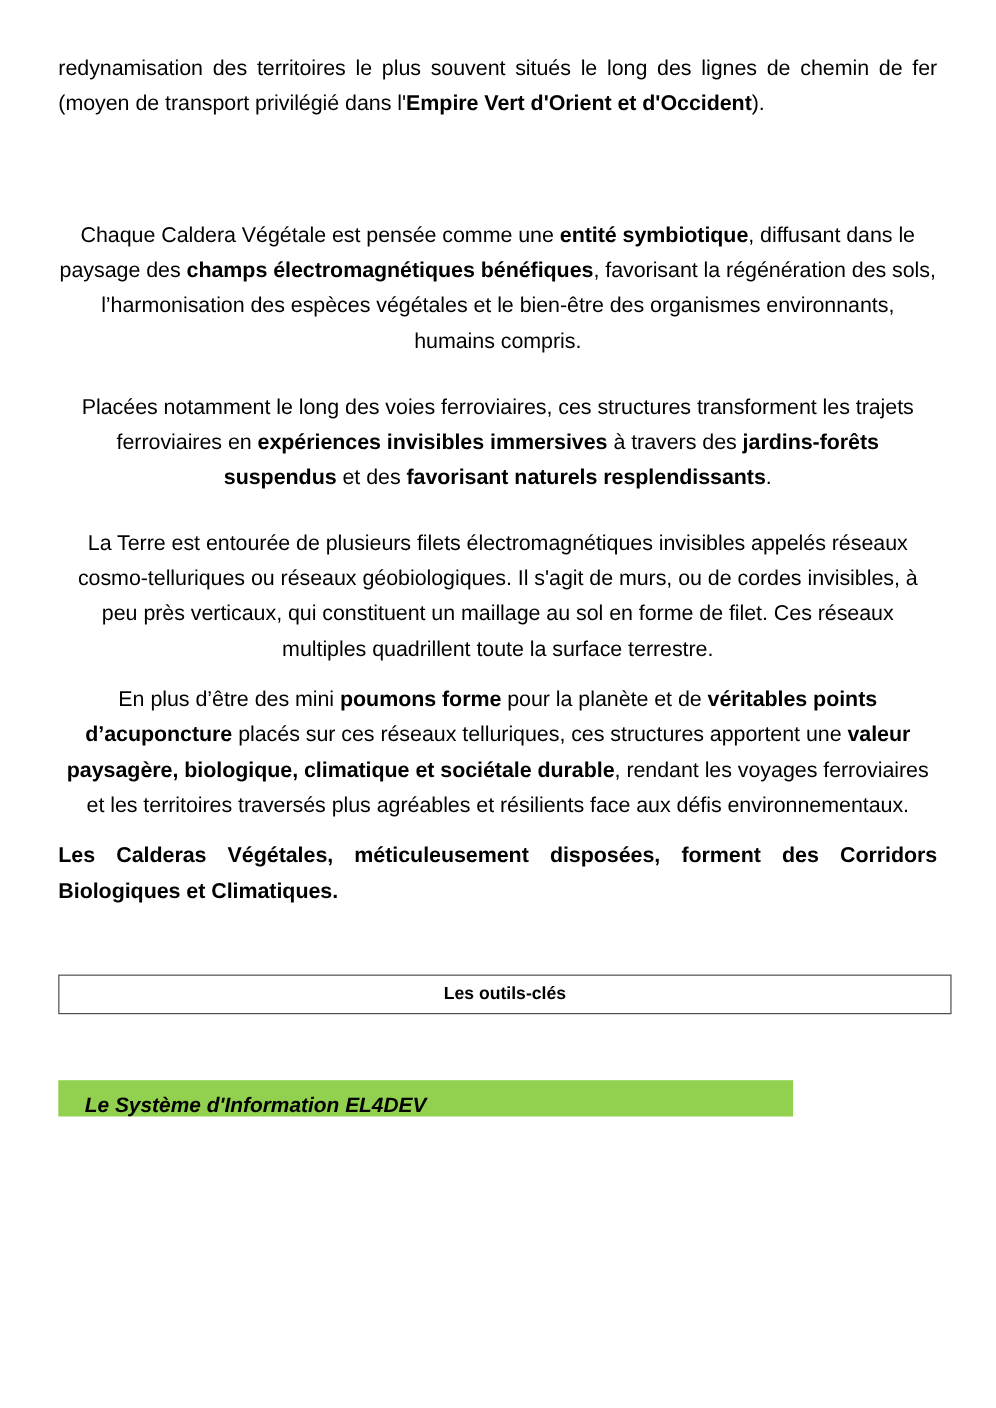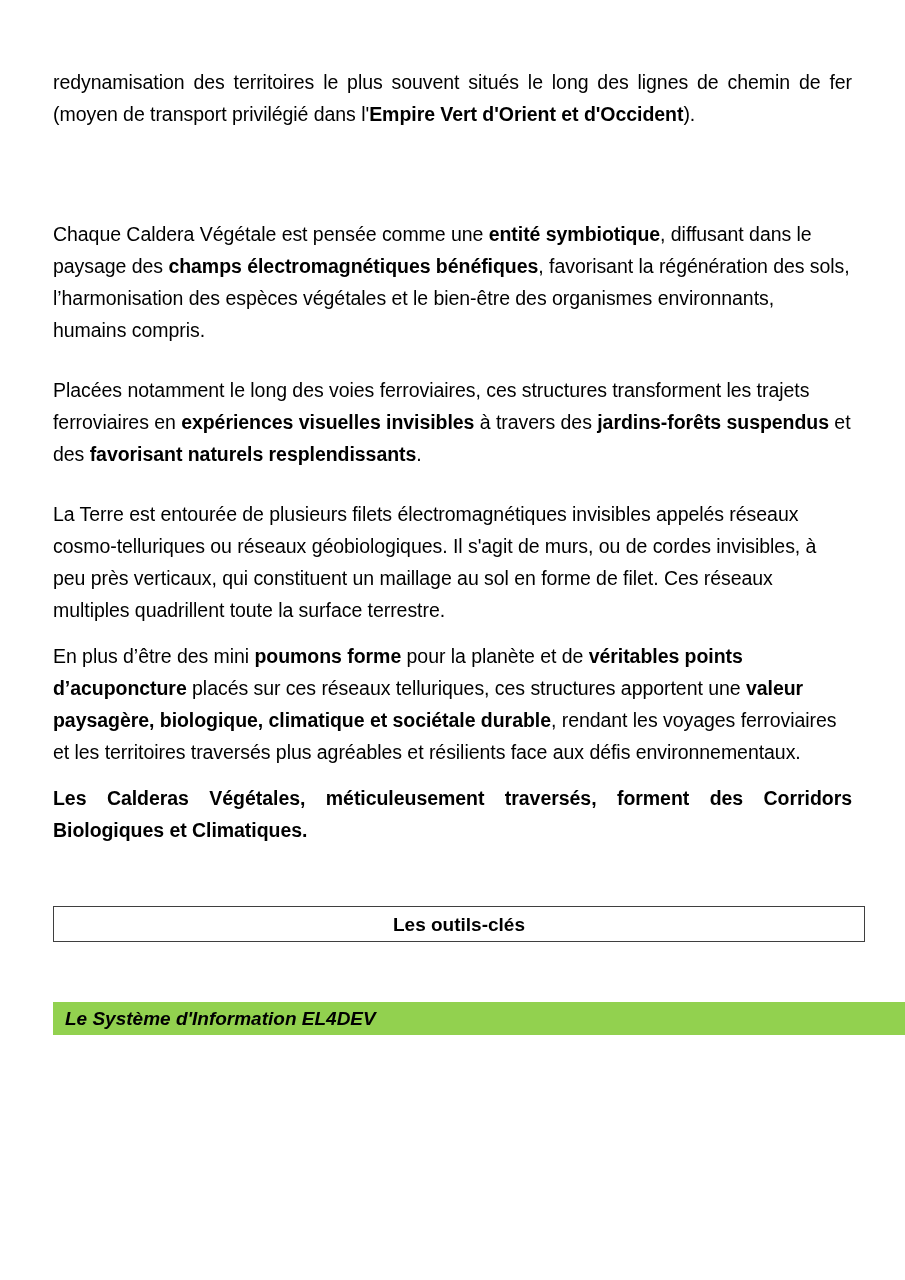--- a/index.html
+++ b/index.html
@@ -18,39 +18,39 @@
   .page {
     position: relative;
     width: 905px;
     height: 1280px;
     background: #ffffff;
   }
 
   .content {
     position: absolute;
     left: 53px;
-    top: 66px;
+    top: 46px;
     width: 799px;
   }
 
   p.para {
     margin: 0;
     font-size: 19.5px;
     line-height: 32px;
     color: #000000;
     letter-spacing: -0.05px;
   }
 
   p.justify {
     text-align: justify;
     text-justify: inter-word;
   }
 
   p.left {
-    text-align: left;
+    text-align: center;
   }
 
   b, strong {
     font-weight: bold;
   }
 
   .gap-lead    { height: 88px; }
   .gap-small   { height: 14px; }
   .gap-before-box { height: 60px; }
   .gap-after-box  { height: 60px; }
@@ -59,34 +59,34 @@
     box-sizing: border-box;
     width: 812px;
     height: 36px;
     border: 1px solid #3f3f3f;
     background: #ffffff;
     display: flex;
     align-items: center;
     justify-content: center;
   }
   .titlebox-label {
-    font-size: 19px;
+    font-size: 16px;
     font-weight: bold;
     line-height: 1;
     text-align: center;
   }
 
   .greenbanner {
     box-sizing: border-box;
-    width: 852px;
+    width: 668px;
     height: 33px;
     background: #92d14f;
     display: flex;
-    align-items: center;
-    padding-left: 12px;
+    align-items: flex-end;
+    padding-left: 24px;
   }
   .greenbanner-label {
     font-size: 19px;
     font-weight: bold;
     font-style: italic;
     line-height: 1;
   }
 </style>
 </head>
 <body>
@@ -96,32 +96,32 @@
 
     <p class="para justify">redynamisation des territoires le plus souvent situés le long des lignes de chemin de fer (moyen de transport privilégié dans l'<b>Empire Vert d'Orient et d'Occident</b>).</p>
 
     <div class="gap-lead"></div>
 
     <p class="para left">Chaque Caldera Végétale est pensée comme une <b>entité symbiotique</b>, diffusant dans le paysage des <b>champs électromagnétiques bénéfiques</b>, favorisant la régénération des sols, l’harmonisation des espèces végétales et le bien-être des organismes environnants, humains compris.</p>
     <div class="gap-small"></div>
 
     <div class="gap-small"></div>
 
-    <p class="para left">Placées notamment le long des voies ferroviaires, ces structures transforment les trajets ferroviaires en <b>expériences visuelles invisibles</b> à travers des <b>jardins-forêts suspendus</b> et des <b>favorisant naturels resplendissants</b>.</p>
+    <p class="para left">Placées notamment le long des voies ferroviaires, ces structures transforment les trajets ferroviaires en <b>expériences invisibles immersives</b> à travers des <b>jardins-forêts suspendus</b> et des <b>favorisant naturels resplendissants</b>.</p>
     <div class="gap-small"></div>
 
     <div class="gap-small"></div>
 
     <p class="para left">La Terre est entourée de plusieurs filets électromagnétiques invisibles appelés réseaux cosmo-telluriques ou réseaux géobiologiques. Il s'agit de murs, ou de cordes invisibles, à peu près verticaux, qui constituent un maillage au sol en forme de filet. Ces réseaux multiples quadrillent toute la surface terrestre.</p>
     <div class="gap-small"></div>
 
     <p class="para left">En plus d’être des mini <b>poumons forme</b> pour la planète et de <b>véritables points d’acuponcture</b> placés sur ces réseaux telluriques, ces structures apportent une <b>valeur paysagère, biologique, climatique et sociétale durable</b>, rendant les voyages ferroviaires et les territoires traversés plus agréables et résilients face aux défis environnementaux.</p>
     <div class="gap-small"></div>
 
-    <p class="para justify"><b>Les Calderas Végétales, méticuleusement traversés, forment des Corridors Biologiques et Climatiques.</b></p>
+    <p class="para justify"><b>Les Calderas Végétales, méticuleusement disposées, forment des Corridors Biologiques et Climatiques.</b></p>
 
     <div class="gap-before-box"></div>
 
     <div class="titlebox">
       <span class="titlebox-label">Les outils-clés</span>
     </div>
 
     <div class="gap-after-box"></div>
 
     <div class="greenbanner">

